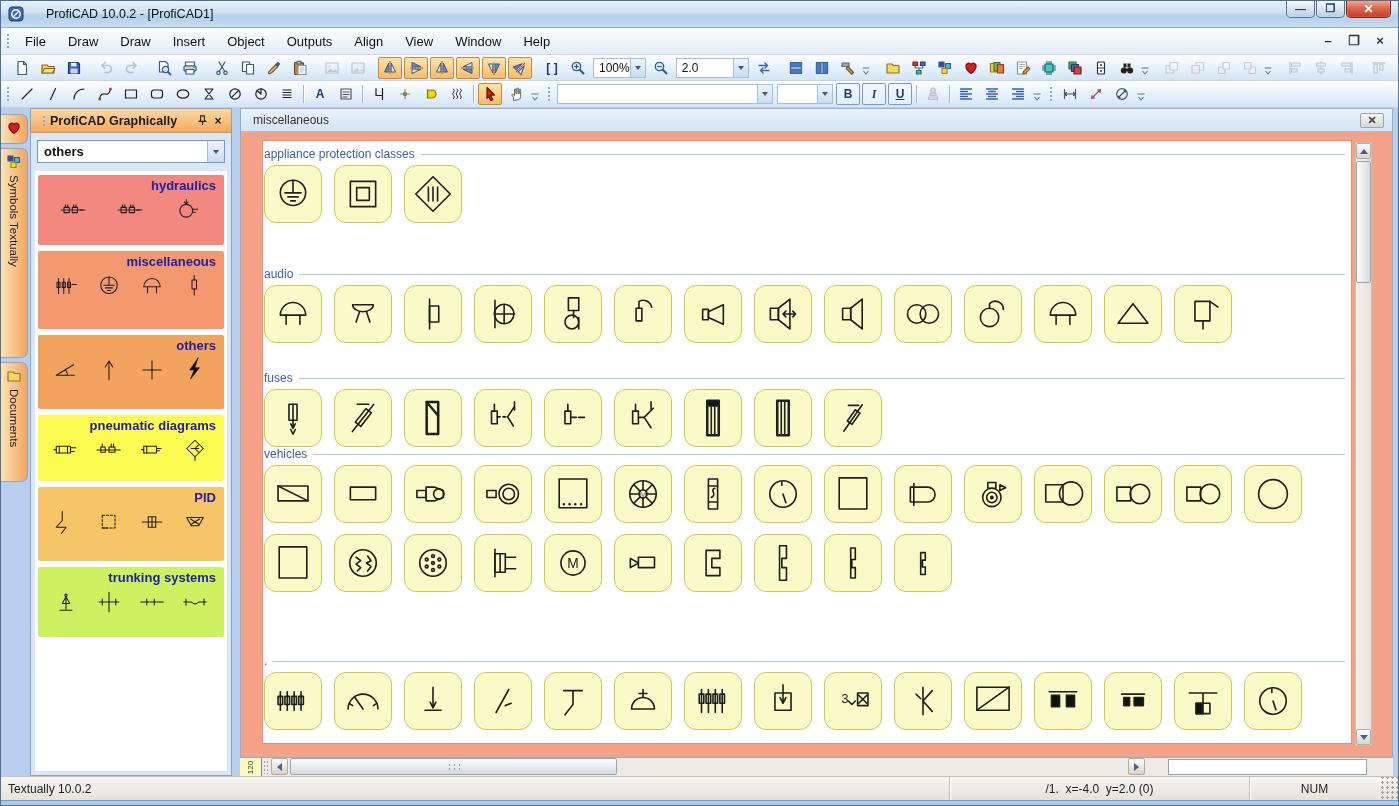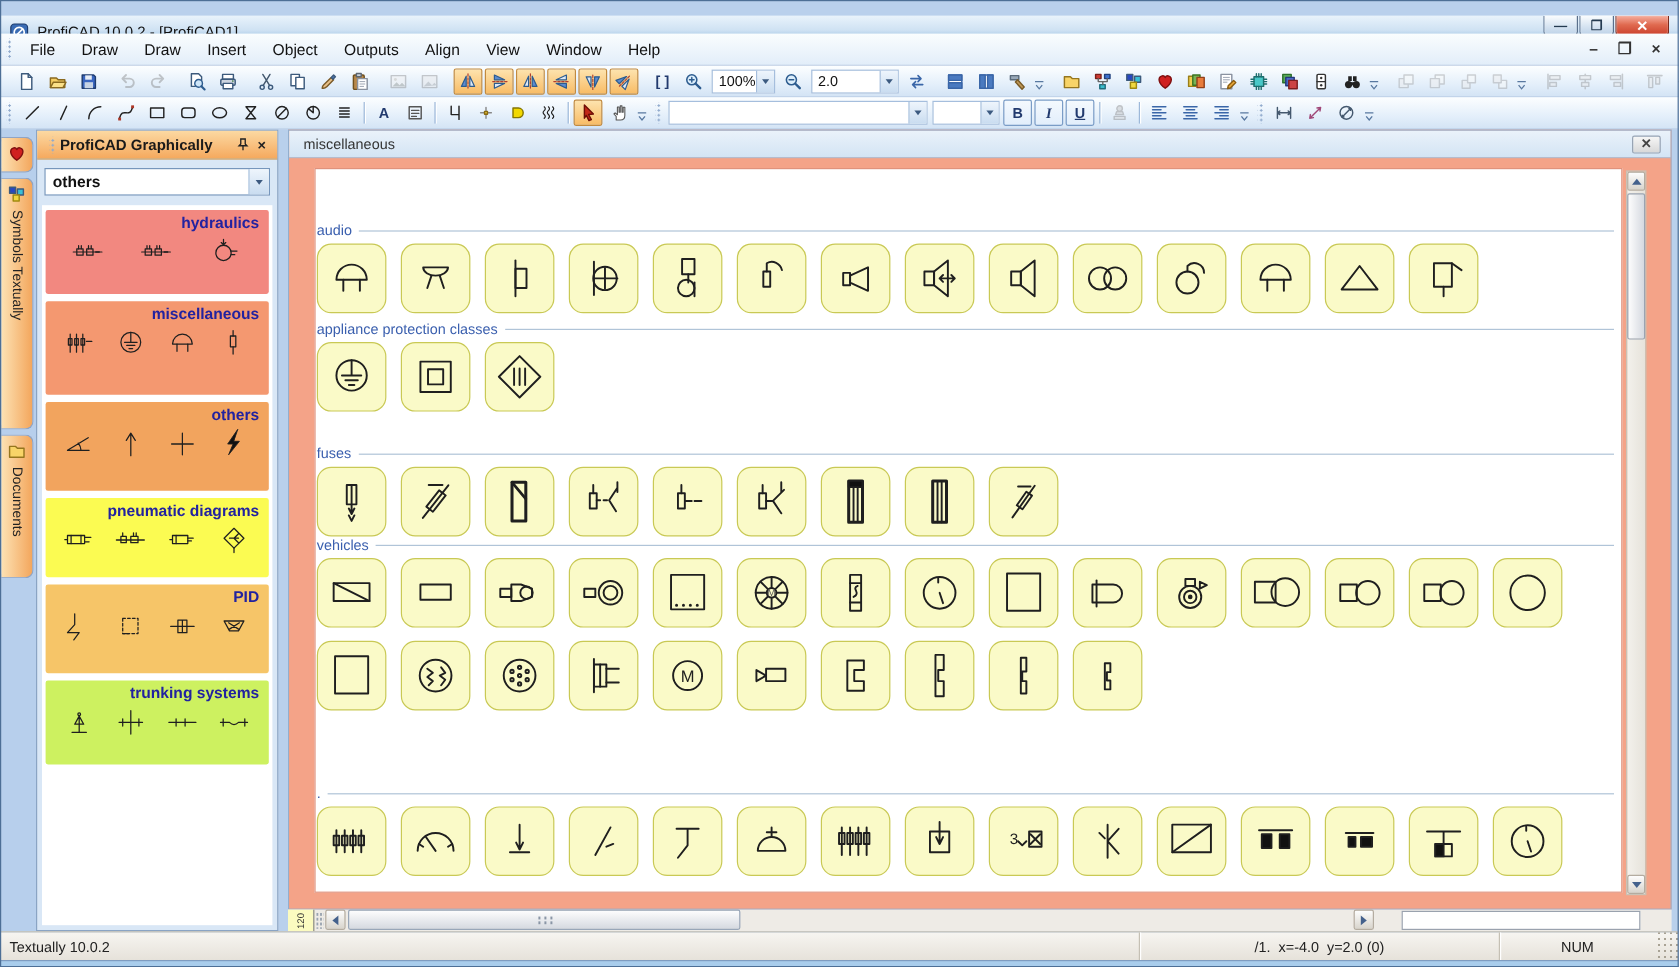--- a/index.html
+++ b/index.html
@@ -1,23 +1,23 @@
 <!DOCTYPE html>
 <html><head>
 <meta charset="utf-8">
 <style>
   html,body{margin:0;padding:0;width:1399px;height:806px;overflow:hidden;
     font-family:"Liberation Sans",sans-serif;background:#b9d0ec;}
   *{box-sizing:border-box;}
   #frame{position:absolute;inset:0;border:1px solid #4d6f96;pointer-events:none;z-index:99;}
 
   
-  #titlebar{position:absolute;left:0;top:13px;width:1399px;height:28px;
+  #titlebar{position:absolute;left:0;top:0;width:1399px;height:28px;
     background:linear-gradient(#e9f3fb,#cfe2f3 45%,#b4d0ea 60%,#c6dcf0);
-    border-bottom:1px solid #8fb0d4;display:flex;align-items:center;padding-left:8px;}
+    border-bottom:1px solid #8fb0d4;display:flex;align-items:center;padding-left:8px;gap:15px;}
   #app-icon{width:16px;height:16px;margin-right:7px;display:inline-flex;}
   #title-text{font-size:12.5px;color:#111;}
   #win-buttons{position:absolute;right:8px;top:0;display:flex;}
   .winbtn{height:18px;border:1px solid #5a708c;border-top:none;border-radius:0 0 5px 5px;
     display:flex;align-items:center;justify-content:center;margin-left:1px;
     background:linear-gradient(#fbfdfe,#d8e5f2 50%,#b9cfe6);box-shadow:inset 0 0 1px #fff;}
   .winbtn.min,.winbtn.max{width:29px;color:#243a50;font-weight:bold;font-size:11px;}
   .winbtn.close{width:45px;background:linear-gradient(#f6b0a0,#e06a50 45%,#c83c28);
     color:#fff;font-weight:bold;font-size:12px;border-color:#7c2a1c;}
 
@@ -1089,20 +1089,46 @@
     </div>
 </div>
 
 <div id="doc">
   <div id="dtabbar">
     <span id="dtab-title">miscellaneous</span>
     <span id="dtab-close">✕</span>
   </div>
   <div id="canvas">
     <div id="page">
+        <div class="sect s0">
+          <div class="sect-head">
+            <span class="sect-label">appliance protection classes</span>
+            <span class="sect-line"></span>
+          </div>
+          <div class="tile-row">
+            <div class="tile">
+              <svg width="46" height="46" viewBox="0 0 40 40" fill="none" stroke="#1f1f1f" stroke-width="1.4" stroke-linecap="round" stroke-linejoin="round">
+                <circle cx="20" cy="19" r="11"></circle>
+                <path d="M20 8v11M13 19h14M15.5 22.5h9M18 26h4"></path>
+              </svg>
+            </div>
+            <div class="tile">
+              <svg width="46" height="46" viewBox="0 0 40 40" fill="none" stroke="#1f1f1f" stroke-width="1.4" stroke-linecap="round" stroke-linejoin="round">
+                <rect x="9" y="9" width="22" height="22"></rect>
+                <rect x="14.5" y="14.5" width="11" height="11"></rect>
+              </svg>
+            </div>
+            <div class="tile">
+              <svg width="46" height="46" viewBox="0 0 40 40" fill="none" stroke="#1f1f1f" stroke-width="1.4" stroke-linecap="round" stroke-linejoin="round">
+                <path d="M20 5 35 20 20 35 5 20Z"></path>
+                <path d="M16 14v12M20 14v12M24 14v12"></path>
+              </svg>
+            </div>
+          </div>
+        </div>
         <div class="sect s1">
           <div class="sect-head">
             <span class="sect-label">audio</span>
             <span class="sect-line"></span>
           </div>
           <div class="tile-row">
             <div class="tile">
               <svg width="46" height="46" viewBox="0 0 40 40" fill="none" stroke="#1f1f1f" stroke-width="1.4" stroke-linecap="round" stroke-linejoin="round">
                 <path d="M9 21a11 11 0 0 1 22 0Z"></path>
                 <path d="M14 21v8M26 21v8"></path>
@@ -1180,46 +1206,20 @@
             </div>
             <div class="tile">
               <svg width="46" height="46" viewBox="0 0 40 40" fill="none" stroke="#1f1f1f" stroke-width="1.4" stroke-linecap="round" stroke-linejoin="round">
                 <path d="M7 28 20 11 33 28Z"></path>
               </svg>
             </div>
             <div class="tile">
               <svg width="46" height="46" viewBox="0 0 40 40" fill="none" stroke="#1f1f1f" stroke-width="1.4" stroke-linecap="round" stroke-linejoin="round">
                 <rect x="13" y="9" width="13" height="17"></rect>
                 <path d="M26 9l7 5M20 26v7"></path>
-              </svg>
-            </div>
-          </div>
-        </div>
-        <div class="sect s0">
-          <div class="sect-head">
-            <span class="sect-label">appliance protection classes</span>
-            <span class="sect-line"></span>
-          </div>
-          <div class="tile-row">
-            <div class="tile">
-              <svg width="46" height="46" viewBox="0 0 40 40" fill="none" stroke="#1f1f1f" stroke-width="1.4" stroke-linecap="round" stroke-linejoin="round">
-                <circle cx="20" cy="19" r="11"></circle>
-                <path d="M20 8v11M13 19h14M15.5 22.5h9M18 26h4"></path>
-              </svg>
-            </div>
-            <div class="tile">
-              <svg width="46" height="46" viewBox="0 0 40 40" fill="none" stroke="#1f1f1f" stroke-width="1.4" stroke-linecap="round" stroke-linejoin="round">
-                <rect x="9" y="9" width="22" height="22"></rect>
-                <rect x="14.5" y="14.5" width="11" height="11"></rect>
-              </svg>
-            </div>
-            <div class="tile">
-              <svg width="46" height="46" viewBox="0 0 40 40" fill="none" stroke="#1f1f1f" stroke-width="1.4" stroke-linecap="round" stroke-linejoin="round">
-                <path d="M20 5 35 20 20 35 5 20Z"></path>
-                <path d="M16 14v12M20 14v12M24 14v12"></path>
               </svg>
             </div>
           </div>
         </div>
         <div class="sect s2">
           <div class="sect-head">
             <span class="sect-label">fuses</span>
             <span class="sect-line"></span>
           </div>
           <div class="tile-row">

